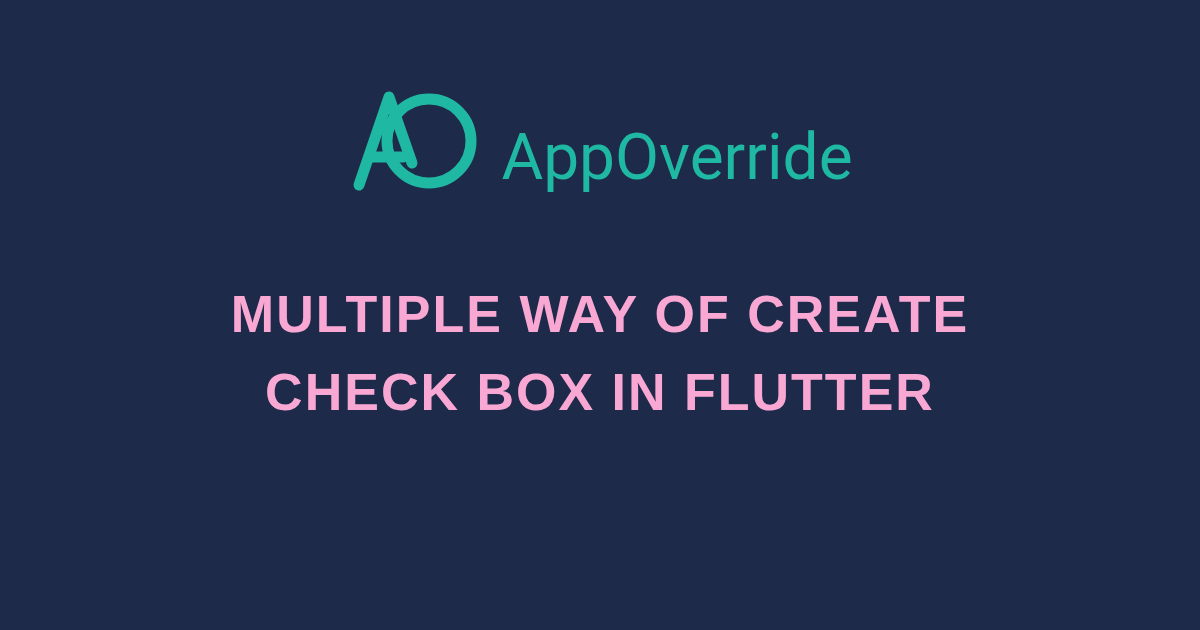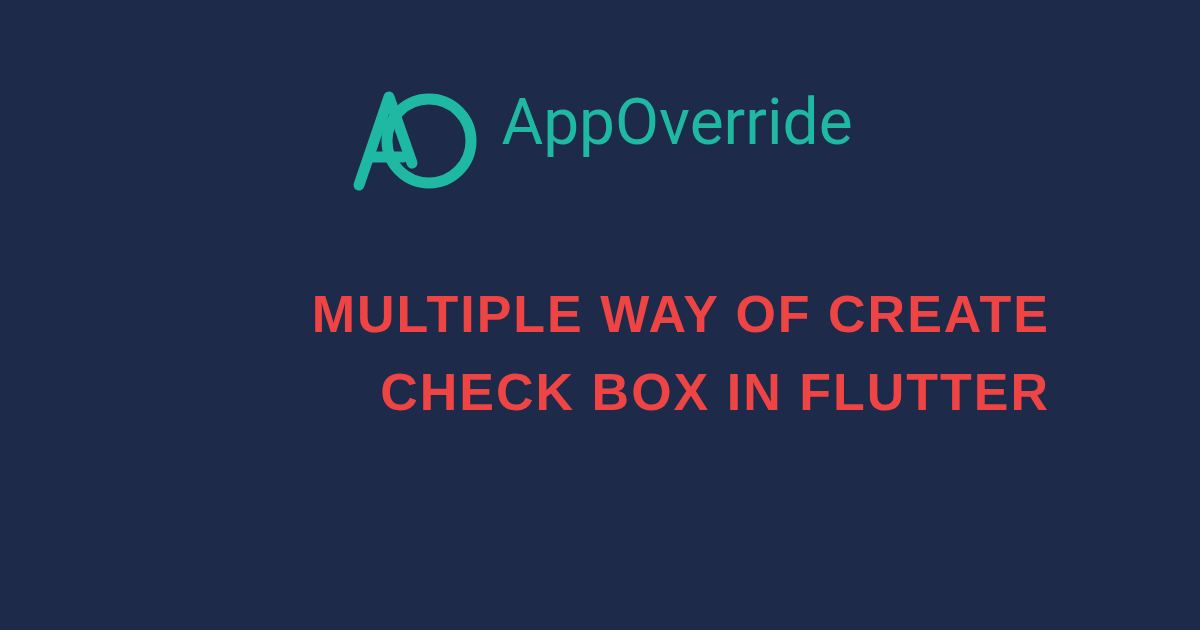--- a/index.html
+++ b/index.html
@@ -15,21 +15,21 @@
       display: flex;
       flex-direction: column;
       align-items: center;
       justify-content: flex-start;
       padding-top: 85px;
       overflow: hidden;
     }
     
     .logo-container {
       display: flex;
-      align-items: flex-start;
+      align-items: flex-end;
       gap: 24px;
       margin-bottom: 80px;
     }
     
     .logo-icon {
       width: 130px;
       height: 110px;
     }
     
     .logo-text {
@@ -37,22 +37,22 @@
       font-size: 64px;
       font-weight: 400;
       color: #1fb8a3;
       letter-spacing: 0px;
     }
     
     .headline {
       font-family: Arial, "Arial Black", sans-serif;
       font-size: 52px;
       font-weight: 900;
-      color: #ef4444;
-      text-align: right;
+      color: #f9a8d4;
+      text-align: center;
       text-transform: uppercase;
       letter-spacing: 2px;
       line-height: 1.5;
       max-width: 900px;
     }
   </style>
 </head>
 <body>
 
 <div class="logo-container">

